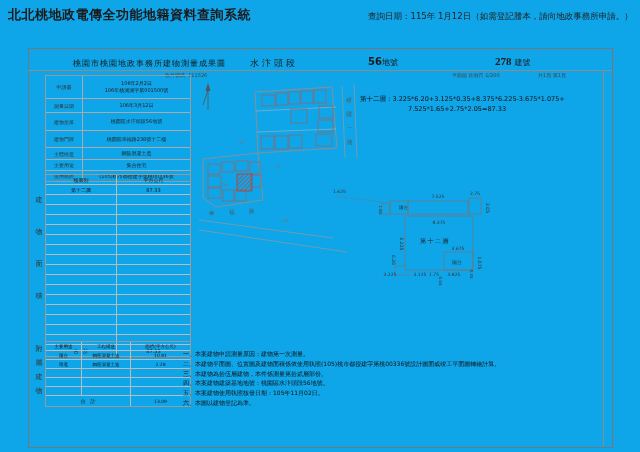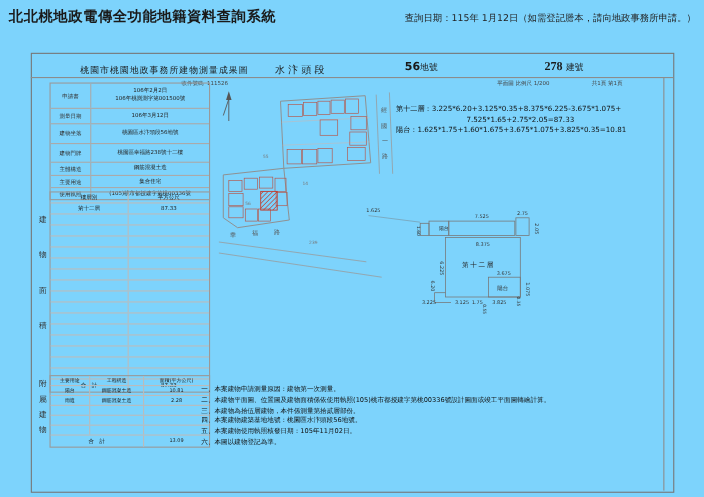--- a/index.html
+++ b/index.html
@@ -1,16 +1,16 @@
 <!DOCTYPE html>
 <html><head>
 <meta charset="utf-8">
 <style>
   html,body{margin:0;padding:0;background:#fff;}
-  .page{position:relative;width:640px;height:452px;background:#7dd3fc;overflow:hidden;
+  .page{position:relative;width:640px;height:452px;background:#0ea5e9;overflow:hidden;
         font-family:"DejaVu Sans","Liberation Sans",sans-serif;color:#1a1a1a;}
   .abs{position:absolute;}
   .sys-title{left:8px;top:6px;font-size:13px;font-weight:bold;letter-spacing:.5px;}
   .query-date{left:368px;top:11px;font-size:8.5px;color:#222;white-space:nowrap;}
   .doc-title{left:8px;top:26px;font-size:9px;font-weight:bold;letter-spacing:.2px;}
   .outer-box{left:28px;top:48px;width:583px;height:398px;border:1px solid #777;}
   .sheet-topline{left:28px;top:70px;width:584px;border-top:1px solid #8c8c8c;}
   .sheet-rightline{left:603px;top:70px;height:376px;border-left:1px solid #8c8c8c;}
   .office-title{left:55px;top:58px;font-size:8px;letter-spacing:1px;margin-left:18px;}
   .section-name{left:250px;top:57px;font-size:9px;letter-spacing:3px;}
@@ -43,21 +43,21 @@
   .annex-table{left:45px;top:341px;width:146px;border:1px solid #999;box-sizing:border-box;}
   .nrow{display:flex;border-bottom:1px solid #bbb;height:8px;}
   .nrow:last-child{border-bottom:none;}
   .nc1{width:35px;border-right:1px solid #bbb;font-size:4.5px;display:flex;align-items:center;justify-content:center;}
   .nc2{width:48px;border-right:1px solid #bbb;font-size:4.5px;display:flex;align-items:center;justify-content:center;}
   .nc3{flex:1;font-size:4.5px;display:flex;align-items:center;justify-content:center;}
   .nrow.total{height:10px;}
   .nc12{width:84px;border-right:1px solid #bbb;font-size:5px;display:flex;align-items:center;justify-content:center;}
 
   .formulas{left:360px;top:95px;font-size:6.5px;line-height:9.5px;color:#111;white-space:nowrap;}
-  .formulas .indent{margin-left:64px;}
+  .formulas .indent{margin-left:48px;}
   .notes{left:183px;top:349px;font-size:6px;line-height:9.8px;color:#111;}
   .notes div{white-space:nowrap;}
   svg text{font-family:"DejaVu Sans","Liberation Sans",sans-serif;}
 </style>
 </head>
 <body>
 
 <div class="page">
 
   <div class="abs sys-title">北北桃地政電傳全功能地籍資料查詢系統</div>
@@ -317,21 +317,20 @@
     <text x="90" y="92" font-size="4.5" fill="#333" text-anchor="middle">3.125</text>
     <text x="104" y="92" font-size="4.5" fill="#333" text-anchor="middle">1.75</text>
     <text x="124" y="92" font-size="4.5" fill="#333" text-anchor="middle">3.825</text>
     <text x="140" y="90" font-size="4" fill="#333" transform="rotate(90 140 90)" text-anchor="middle">0.35</text>
     <text x="109" y="97" font-size="4" fill="#333" transform="rotate(90 109 97)" text-anchor="middle">0.55</text>
   </svg>
 
   <div class="abs formulas">
     <div>第十二層：3.225*6.20+3.125*0.35+8.375*6.225-3.675*1.075+</div>
     <div class="indent">7.525*1.65+2.75*2.05=87.33</div>
-    <div>陽台：1.625*1.75+1.60*1.675+3.675*1.075+3.825*0.35=10.81</div>
   </div>
 
   <div class="abs notes">
     <div>一、本案建物申請測量原因：建物第一次測量。</div>
     <div>二、本建物平面圖、位置圖及建物面積係依使用執照(105)桃市都授建字第桃00336號設計圖面或竣工平面圖轉繪計算。</div>
     <div>三、本建物為拾伍層建物，本件係測量第拾貳層部份。</div>
     <div>四、本案建物建築基地地號：桃園區水汴頭段56地號。</div>
     <div>五、本案建物使用執照核發日期：105年11月02日。</div>
     <div>六、本圖以建物登記為準。</div>
   </div>

